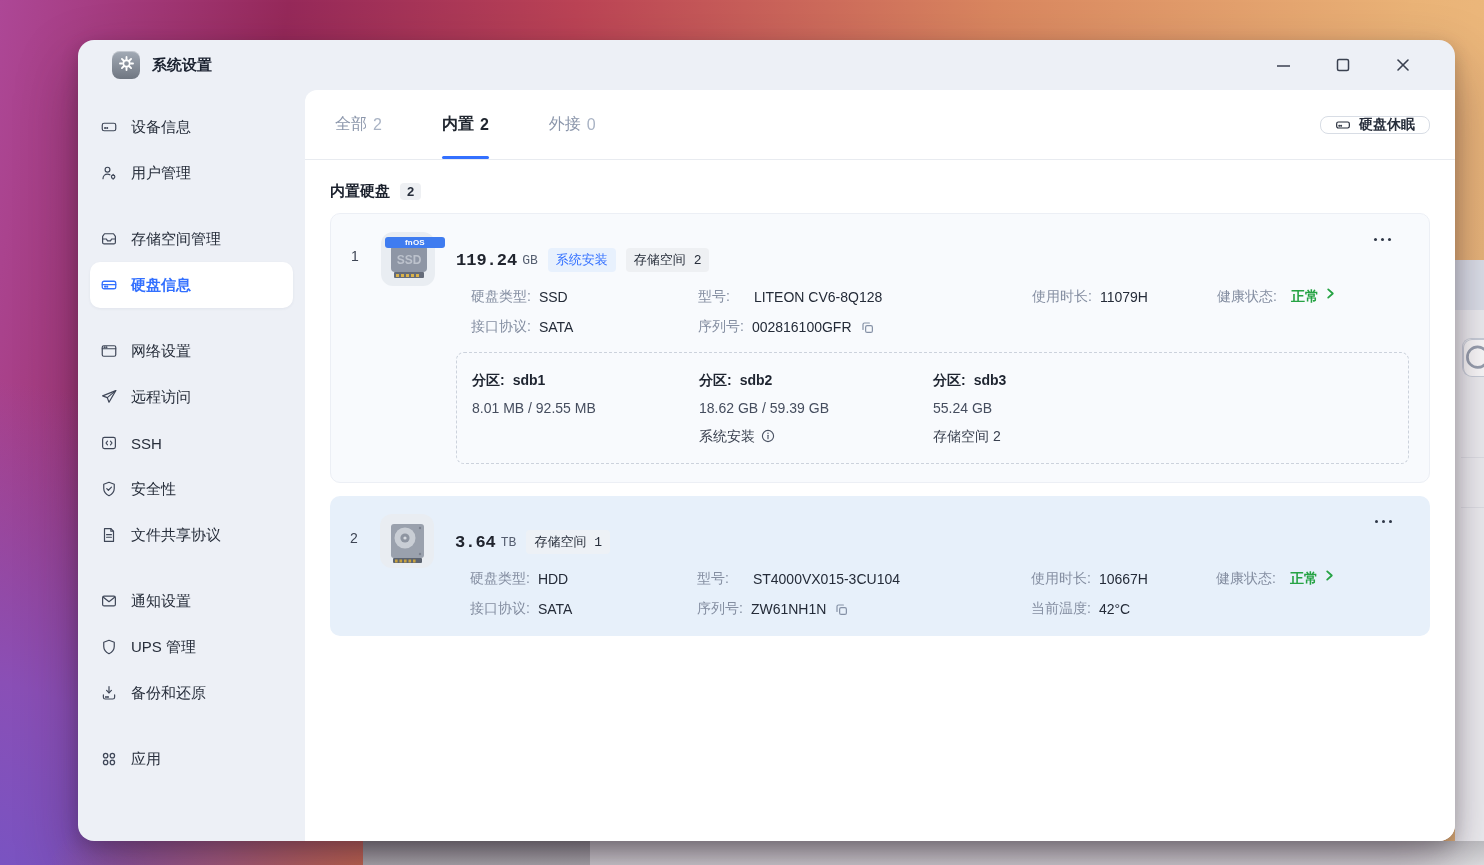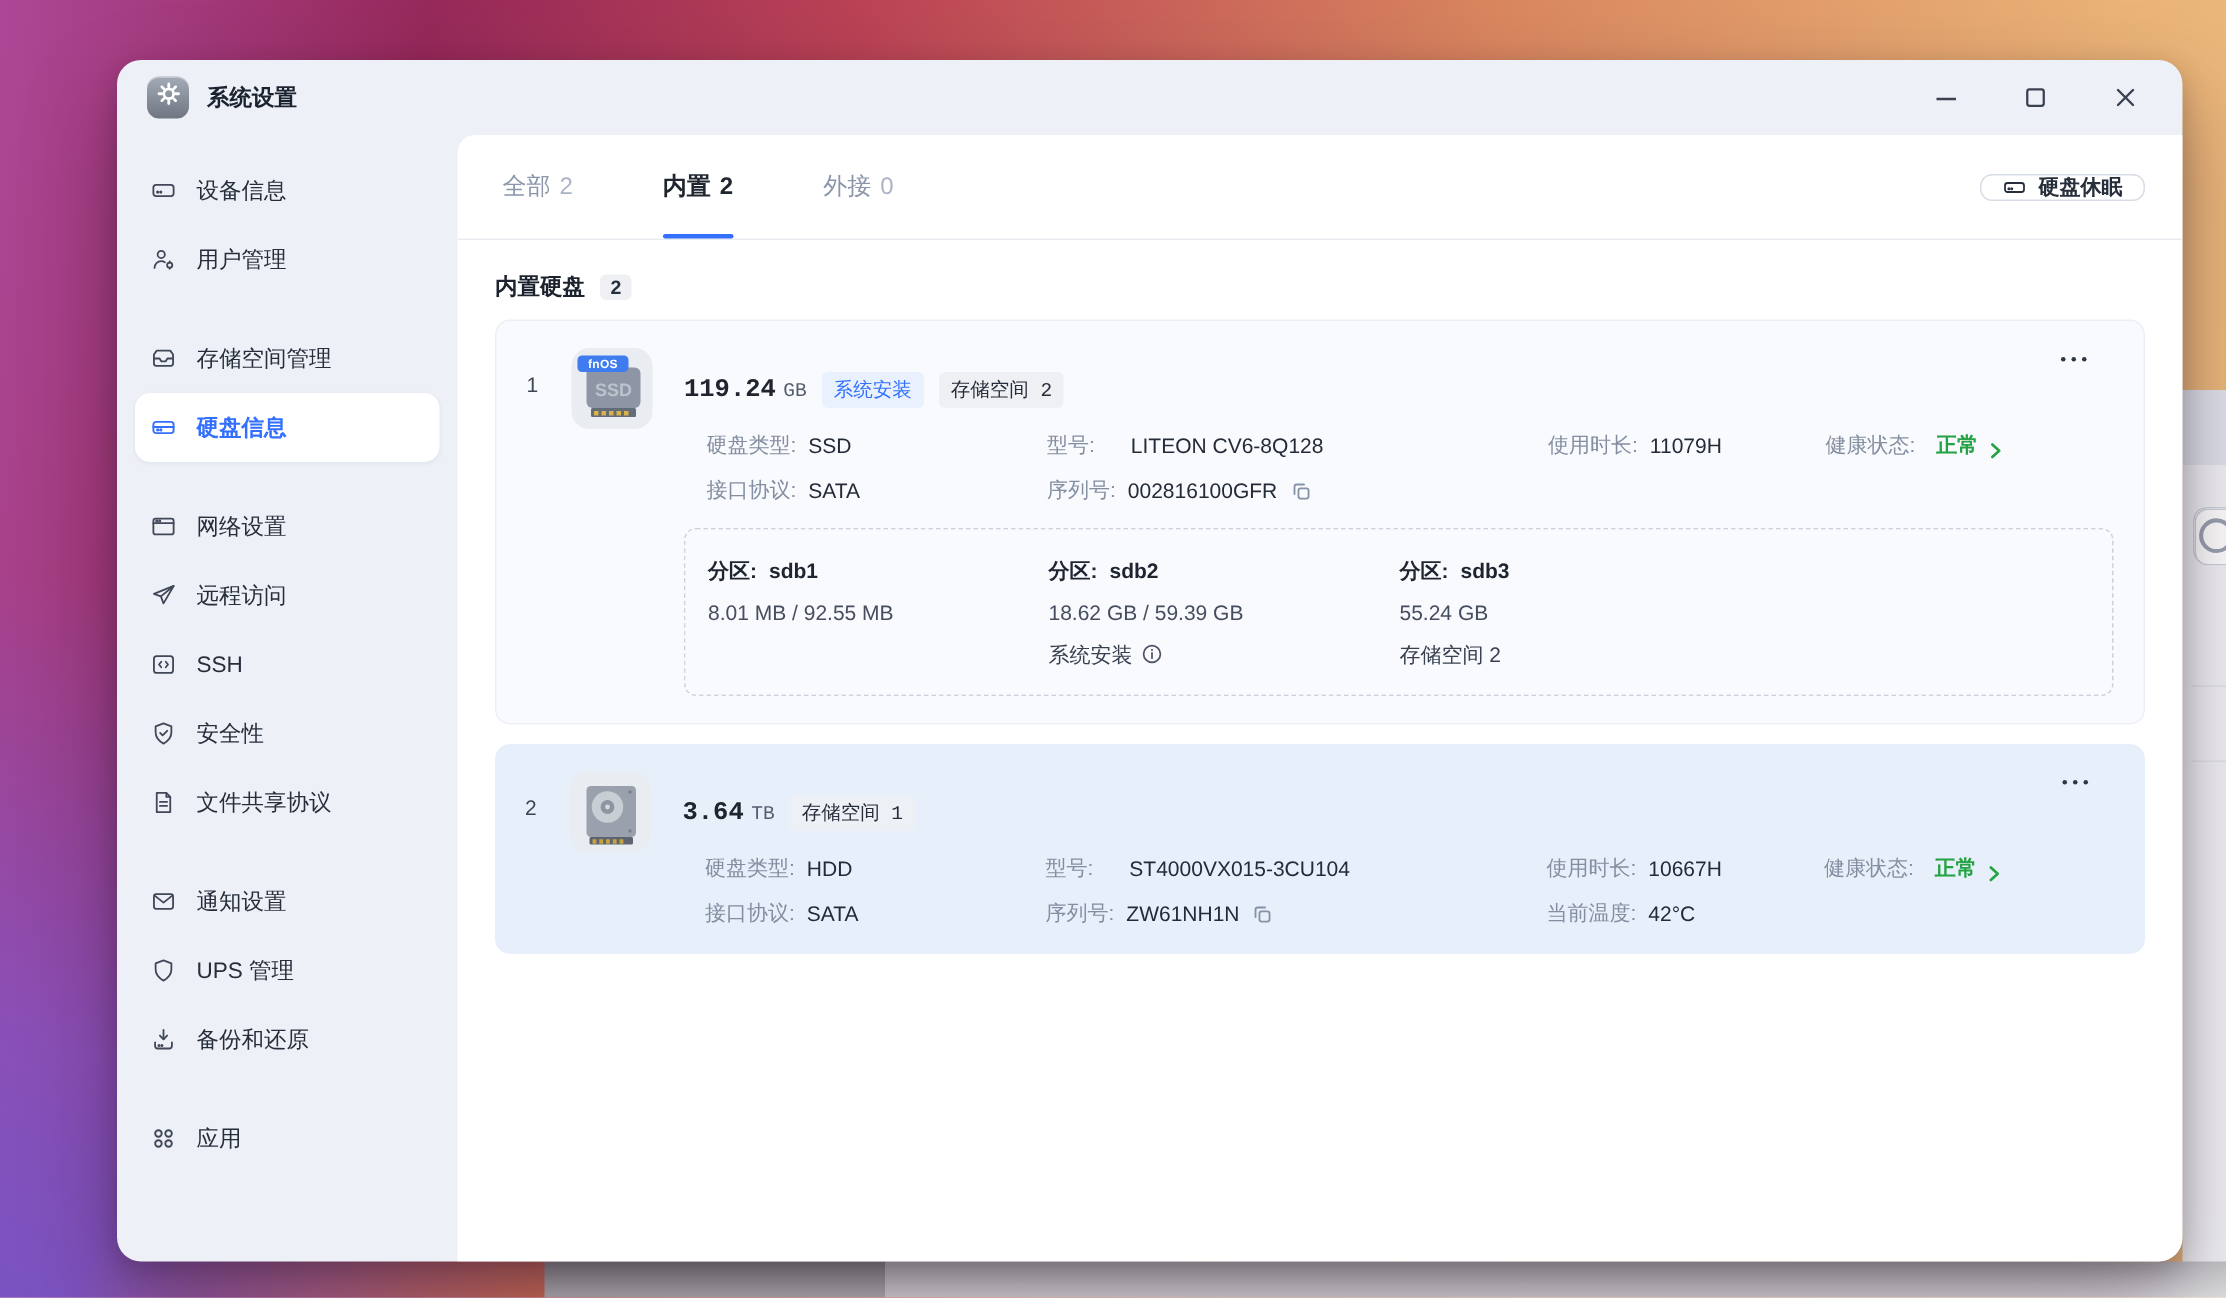--- a/index.html
+++ b/index.html
@@ -29,21 +29,21 @@
   .bottom-bar-light { position:absolute; left:590px; top:841px; right:0; height:24px;
     background:linear-gradient(#c2c3c6, #dfe0e2); z-index:1; }
 
   
   .window { position:absolute; left:78px; top:40px; width:1377px; height:801px;
     background:#edf0f6; border-radius:16px; z-index:3;
     box-shadow:0 28px 60px rgba(45,18,40,.38), 0 6px 18px rgba(0,0,0,.20);
     display:flex; flex-direction:column; overflow:hidden; }
 
   
-  .titlebar { height:50px; display:flex; align-items:center; padding:0 20px; flex:0 0 auto; }
+  .titlebar { height:50px; display:flex; align-items:center; padding:0 34px; flex:0 0 auto; }
   .app-icon { width:28px; height:28px; border-radius:8px;
     background:linear-gradient(180deg,#a3abb6,#6f7681);
     display:flex; align-items:center; justify-content:center; box-shadow:inset 0 1px 0 rgba(255,255,255,.35); }
   .app-title { font-size:15px; font-weight:bold; color:#1b2230; margin-left:12px; }
   .win-controls { margin-left:auto; display:flex; align-items:center; gap:44px; padding-right:10px; }
   .win-btn { width:16px; height:16px; display:flex; align-items:center; justify-content:center; cursor:default; }
 
   .window-body { flex:1; display:flex; min-height:0; }
 
   
@@ -95,37 +95,37 @@
   .tag.gray { color:#272e3b; background:#eef0f3; }
   .disk-card.highlight .tag.gray { background:#edf1f6; }
 
   .field-grid { display:grid; grid-template-columns:227px 334px 185px 1fr; row-gap:12px;
     margin-top:16px; padding-left:15px; font-size:14px; }
   .flabel { color:#848ea1; margin-right:8px; }
   .fvalue { color:#242b38; }
   .field { display:flex; align-items:center; }
   .copy-btn { margin-left:8px; display:flex; cursor:pointer; }
   .health { color:#26a344; font-weight:bold; }
-  .health-link { display:flex; align-items:flex-end; gap:6px; cursor:pointer; }
+  .health-link { display:flex; align-items:flex-start; gap:6px; cursor:pointer; }
 
   .part-box { margin-top:16px; border:1px dashed #ccd2dc; border-radius:8px; padding:13px 15px;
     display:grid; grid-template-columns:227px 234px 1fr; }
   .part-col { font-size:14px; line-height:28px; }
   .p-label { font-weight:bold; color:#1e2430; margin-right:8px; }
   .p-name { font-weight:bold; color:#1e2430; }
   .p-size { color:#454d5e; }
   .p-role { color:#39404f; display:flex; align-items:center; gap:6px; }
 
   .more-btn { position:absolute; top:20px; right:34px; display:flex; gap:4px; cursor:pointer; padding:4px; }
   .more-btn i { width:3px; height:3px; border-radius:50%; background:#2f3747; display:block; }
 
   
   .drive-art { position:absolute; inset:0; }
   .fnos-badge { position:absolute; top:5px; left:4px; background:#3f7cf0; color:#fff;
-    font-size:8px; font-weight:bold; padding:1px 7px; border-radius:3px; letter-spacing:.2px; }
+    font-size:8px; font-weight:bold; padding:1px 20px; border-radius:3px; letter-spacing:.2px; }
 </style>
 </head>
 <body>
 
 <div class="bg-win-right">
   <div class="bgw-titlebar"></div>
   <div class="bgw-search">
     <span>
       <svg width="17" height="17" viewBox="0 0 17 17" class="bgw-search svg" style="position:static">
         <circle cx="8" cy="8" r="6" fill="none" stroke="#9aa3b2" stroke-width="1.6"></circle>

